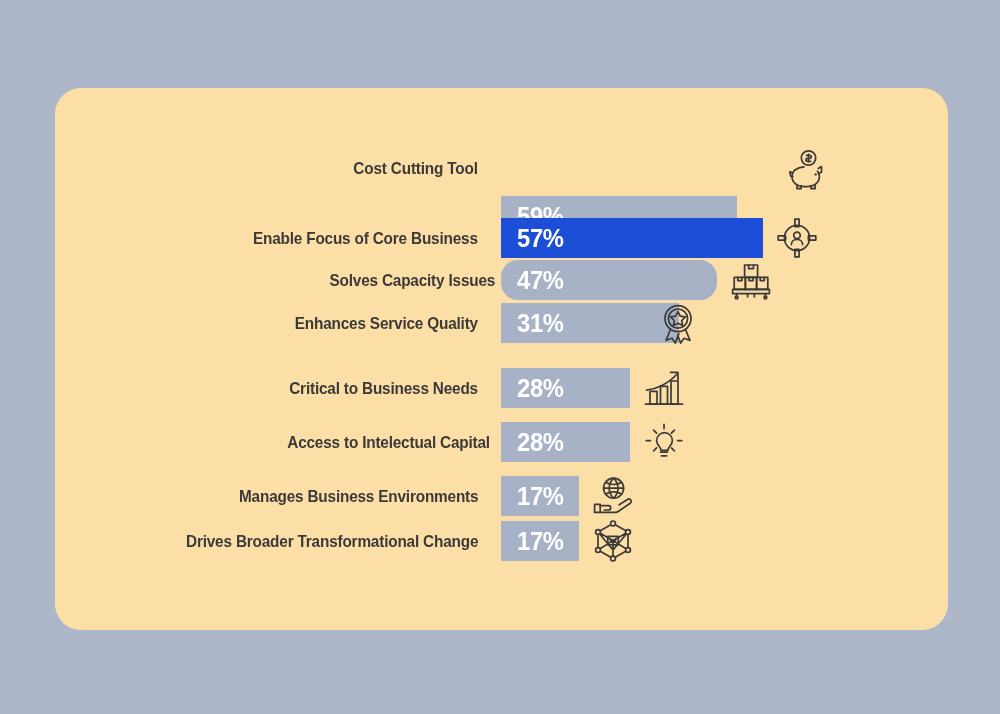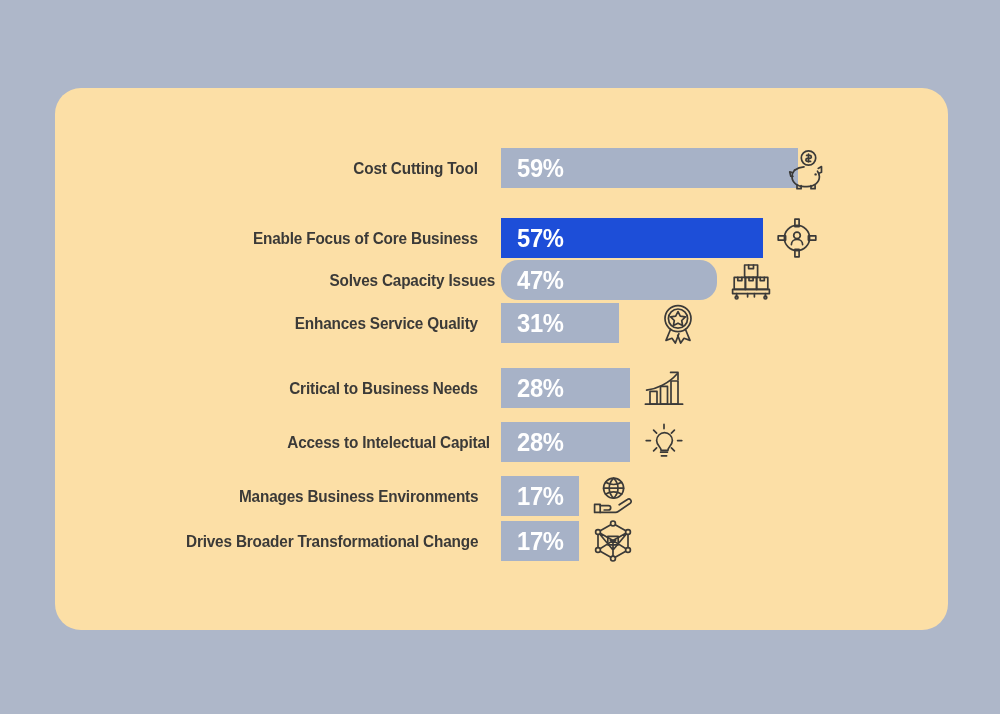--- a/index.html
+++ b/index.html
@@ -90,21 +90,21 @@
   }
 </style>
 </head>
 <body>
 
 <div id="stage">
   <div id="card">
     <div id="chart">
   <div class="row" style="top: 60px;">
     <div class="row-label">Cost Cutting Tool</div>
-    <div class="bar" style="width: 297px; background: rgb(167, 178, 199);">
+    <div class="bar" style="width: 236px; background: rgb(167, 178, 199); margin-top: 48px;">
       <div class="bar-value">59%</div>
     </div>
     <div class="row-icon" style="left: 727px;">
             <svg viewBox="0 0 48 48">
               <circle cx="26.5" cy="14" r="7.2" fill="none" stroke="#3b3a38" stroke-width="1.7" stroke-linecap="round" stroke-linejoin="round"></circle>
               <path d="M26.5 10.2v7.6M24.6 11.4h3.2a1.5 1.5 0 010 3h-2.4a1.5 1.5 0 000 3h3.2" fill="none" stroke="#3b3a38" stroke-width="1.7" stroke-linecap="round" stroke-linejoin="round"></path>
               <path d="M12.5 26.2c-1.6 1.9-2.5 4.2-2.5 6.6 0 5.6 5.2 9.8 12.4 9.8h2.6c7.2 0 12.4-4.2 12.4-9.8 0-2-.7-3.9-1.9-5.6" fill="none" stroke="#3b3a38" stroke-width="1.7" stroke-linecap="round" stroke-linejoin="round"></path>
               <path d="M36.2 24.4l3.3-1.8v5.6l-2.6 1" fill="none" stroke="#3b3a38" stroke-width="1.7" stroke-linecap="round" stroke-linejoin="round"></path>
               <path d="M10.3 28.6l-2.6-.7 1.1 4.3 2.1.2" fill="none" stroke="#3b3a38" stroke-width="1.7" stroke-linecap="round" stroke-linejoin="round"></path>
               <path d="M15 41.6v3.1h4.1v-3M29 41.6v3.1h4.1v-3" fill="none" stroke="#3b3a38" stroke-width="1.7" stroke-linecap="round" stroke-linejoin="round"></path>
@@ -148,21 +148,21 @@
               <rect x="5.6" y="33.4" width="36.8" height="4.2" fill="none" stroke="#3b3a38" stroke-width="1.7" stroke-linecap="round" stroke-linejoin="round"></rect>
               <path d="M9.6 37.6v3.2M20.6 37.6v3.2M27.4 37.6v3.2M38.4 37.6v3.2" fill="none" stroke="#3b3a38" stroke-width="1.7" stroke-linecap="round" stroke-linejoin="round"></path>
               <circle cx="9.6" cy="41.6" r="1.4" fill="none" stroke="#3b3a38" stroke-width="1.7" stroke-linecap="round" stroke-linejoin="round"></circle>
               <circle cx="38.4" cy="41.6" r="1.4" fill="none" stroke="#3b3a38" stroke-width="1.7" stroke-linecap="round" stroke-linejoin="round"></circle>
             </svg>
           </div>
   </div>
 
   <div class="row" style="top: 215px;">
     <div class="row-label">Enhances Service Quality</div>
-    <div class="bar" style="width: 118px; background: rgb(167, 178, 199);">
+    <div class="bar" style="width: 143px; background: rgb(167, 178, 199); padding-left: 35px;">
       <div class="bar-value">31%</div>
     </div>
     <div class="row-icon" style="left: 599px;">
             <svg viewBox="0 0 48 48">
               <circle cx="24" cy="19.6" r="13" fill="none" stroke="#3b3a38" stroke-width="1.7" stroke-linecap="round" stroke-linejoin="round"></circle>
               <circle cx="24" cy="19.6" r="9.6" fill="none" stroke="#3b3a38" stroke-width="1.7" stroke-linecap="round" stroke-linejoin="round"></circle>
               <path d="M24 12.6l2.3 4.6 5.1.7-3.7 3.6.9 5.1-4.6-2.4-4.6 2.4.9-5.1-3.7-3.6 5.1-.7z" fill="none" stroke="#3b3a38" stroke-width="1.7" stroke-linecap="round" stroke-linejoin="round"></path>
               <path d="M16.6 30.2l-4.6 11.2 6-2.1 3.3 4.8 3.6-9.4" fill="none" stroke="#3b3a38" stroke-width="1.7" stroke-linecap="round" stroke-linejoin="round"></path>
               <path d="M31.4 30.2l4.6 11.2-6-2.1-3.3 4.8-3-7.8" fill="none" stroke="#3b3a38" stroke-width="1.7" stroke-linecap="round" stroke-linejoin="round"></path>
             </svg>

